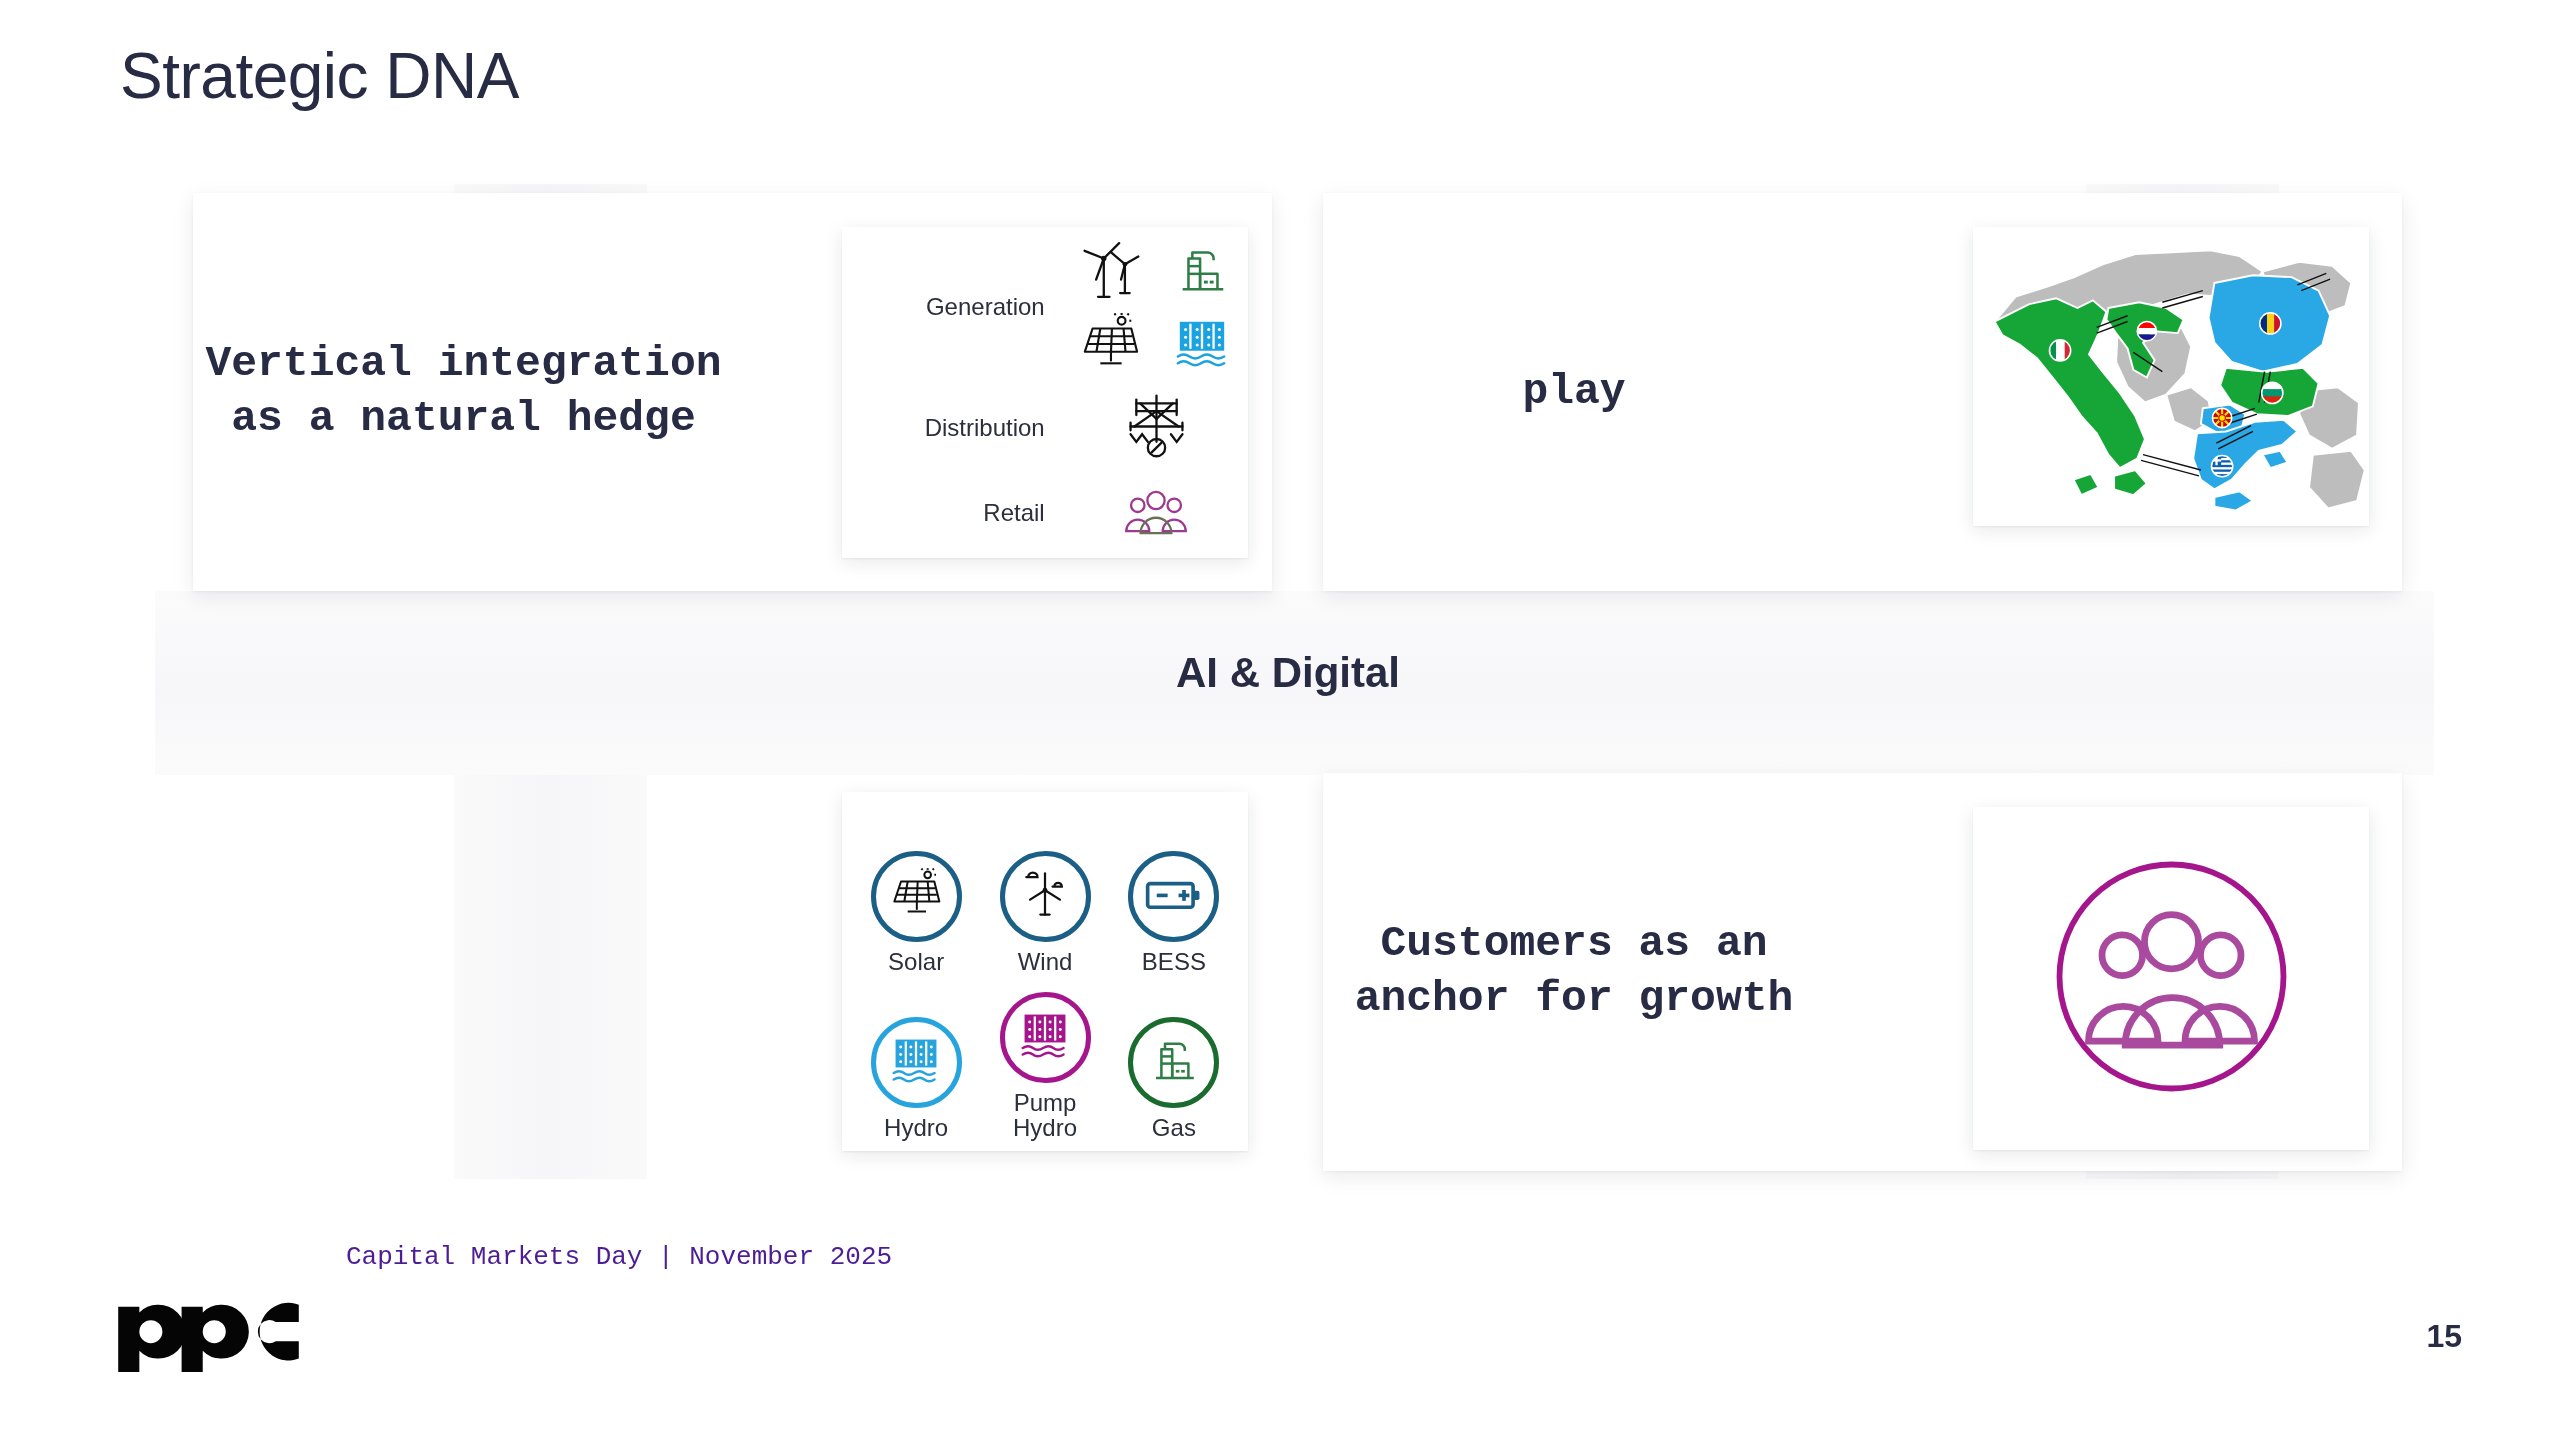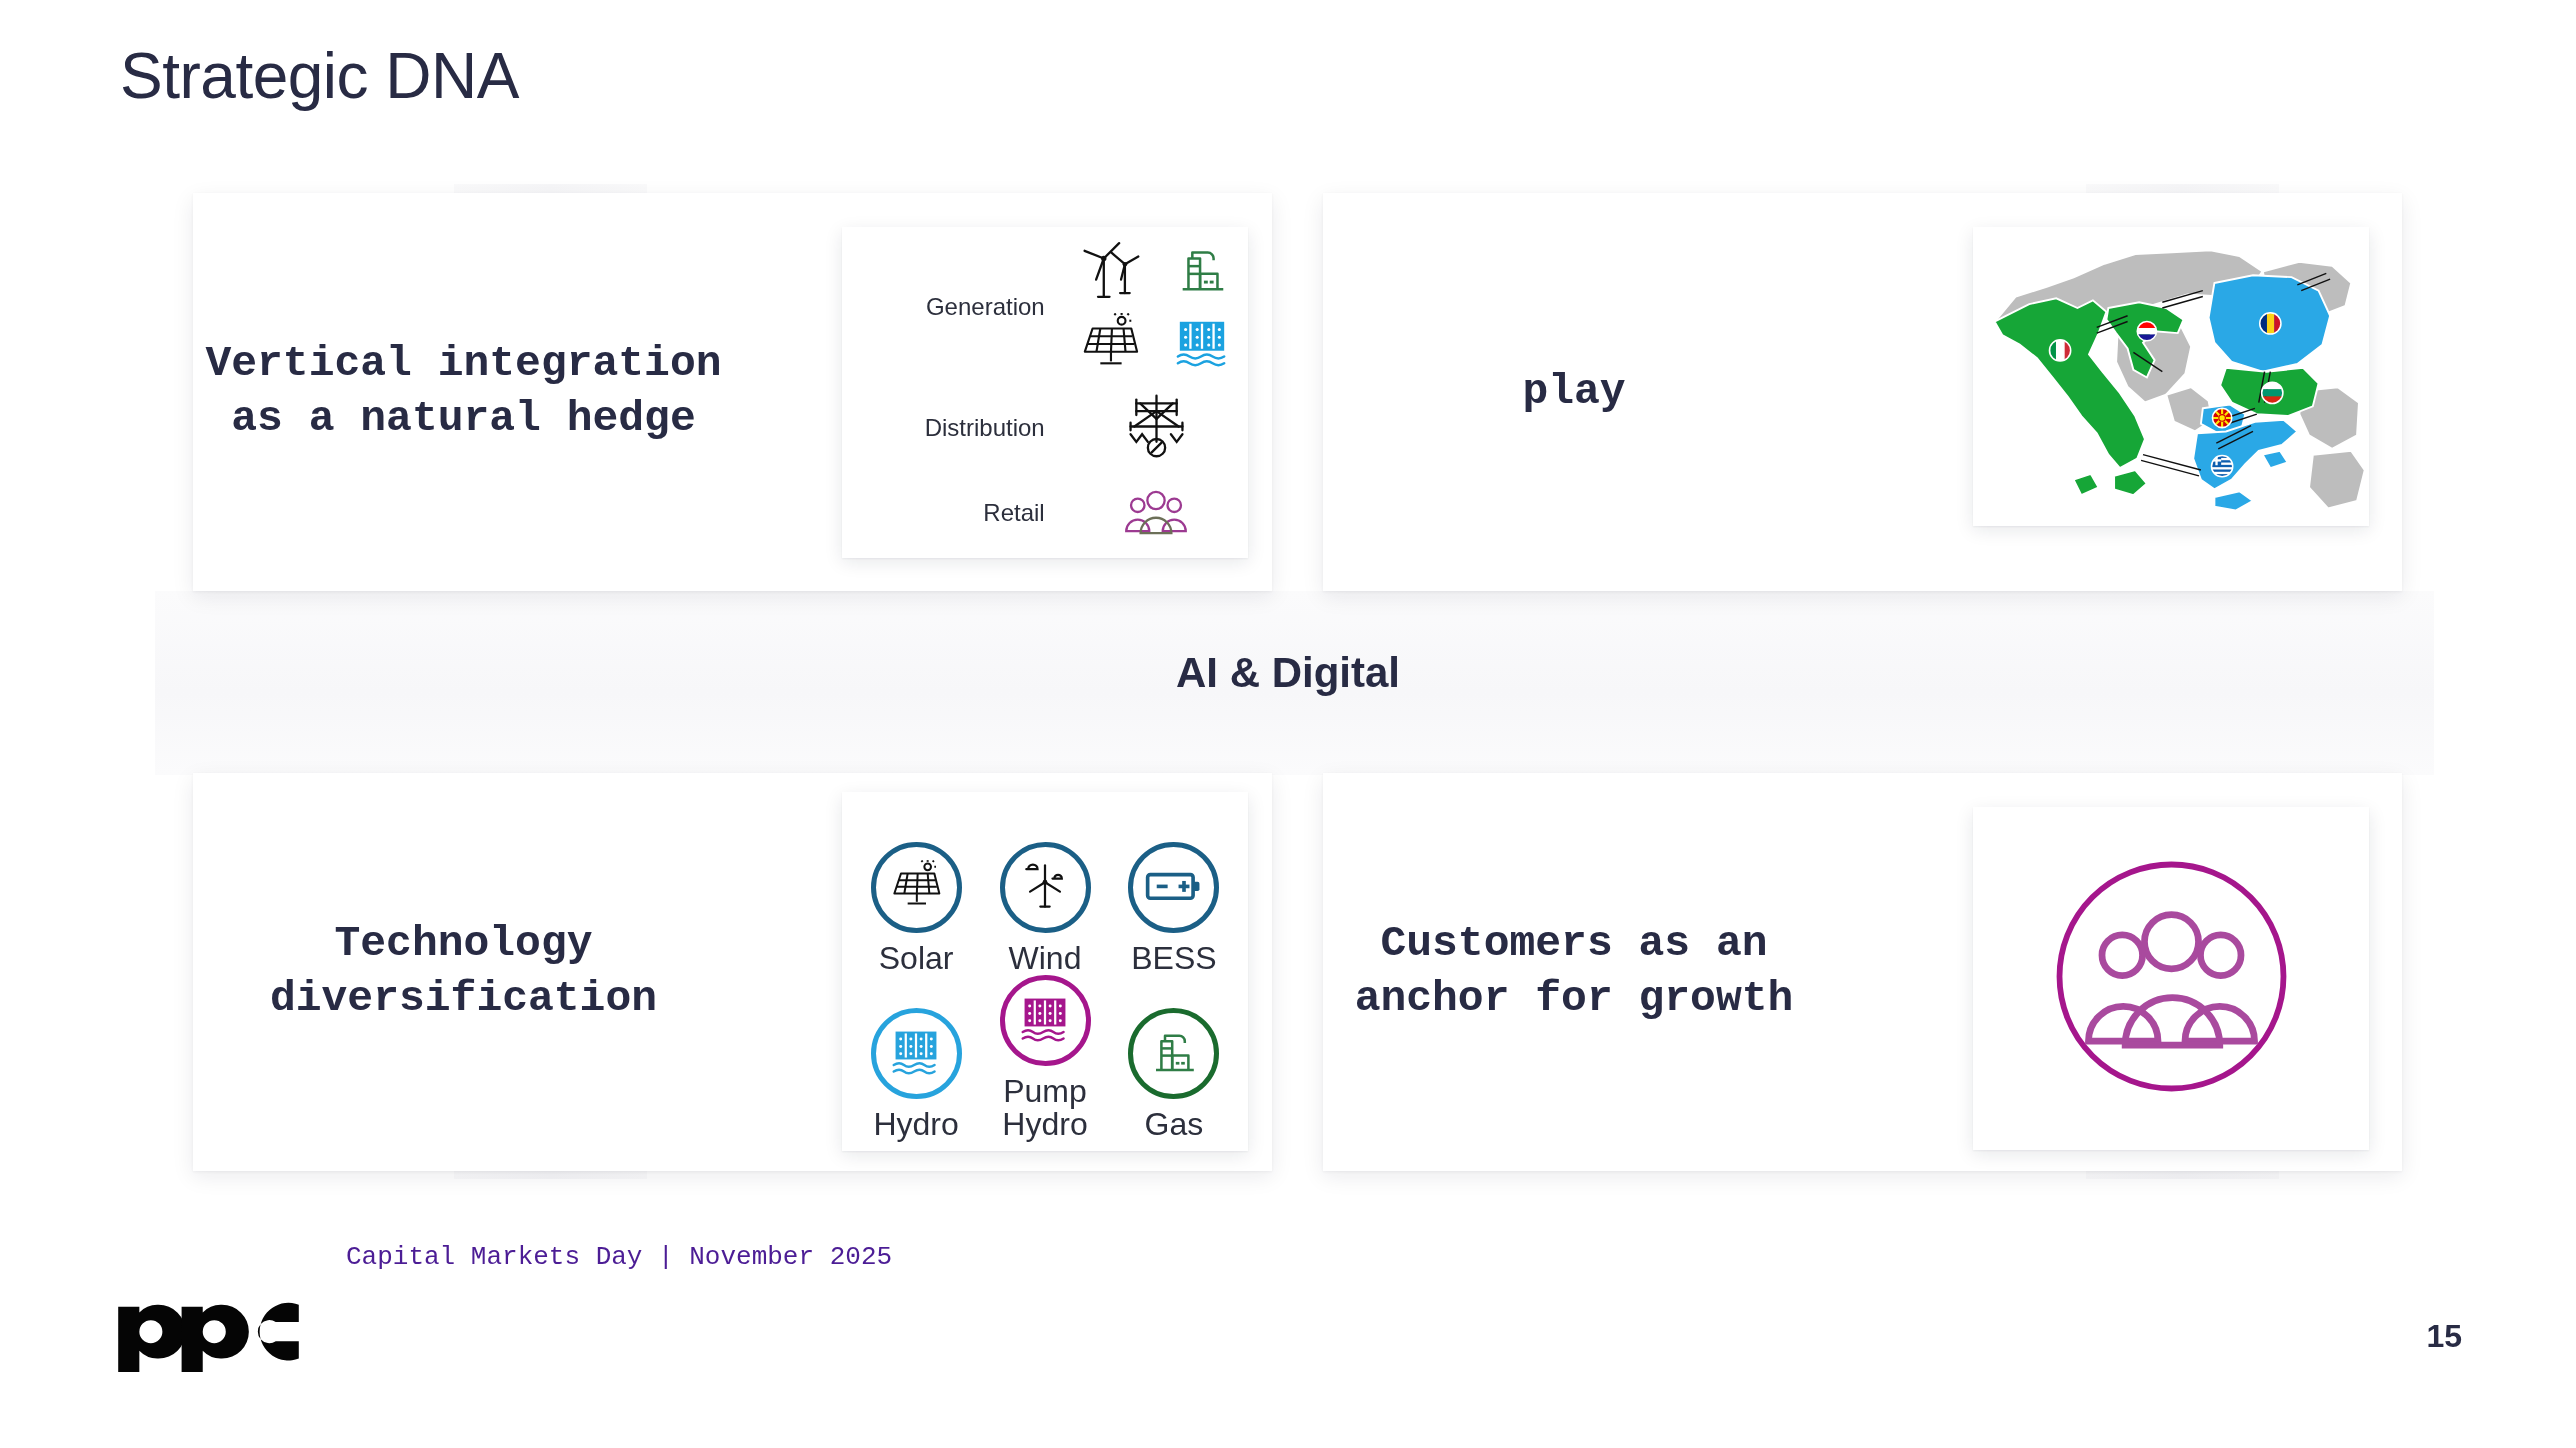--- a/index.html
+++ b/index.html
@@ -126,21 +126,21 @@
   }
   .tech-ring {
     width: 91px; height: 91px;
     border-radius: 50%;
     border: 5.8px solid #1b5f86;
     display: flex; align-items: center; justify-content: center;
     background: #fff;
   }
   .tech-label {
     margin-top: 8.7px;
-    font-size: 32px;
+    font-size: 24px;
     color: #2c2f3c;
     text-align: center;
     line-height: 1.04;
   }
 
   
   #panel-customers {
     left: 1973px; top: 807px; width: 396px; height: 343px;
     display: flex; align-items: center; justify-content: center;
   }
@@ -468,26 +468,20 @@
             <rect x="247" y="240.8" width="10" height="2.4"></rect>
           </g>
         </g>
         <circle cx="258" cy="248" r="11" fill="none" stroke="#ffffff" stroke-width="1.6"></circle>
       </g>
     </svg>
   </div>
 
   <div class="ai-digital">AI &amp; Digital</div>
 
-  <div class="card" id="card-technology">
-    <div class="card-headline">
-      <div>Technology</div>
-      <div>diversification</div>
-    </div>
-  </div>
 
   <div class="panel" id="panel-techgrid">
 
     <div class="tech-item">
       <div class="tech-ring" style="border-color:#1b5f86">
         <span>
           <svg width="60" height="52" viewBox="0 0 72 62">
             <g stroke="#111" stroke-width="2.4" fill="none" stroke-linejoin="round">
               <path d="M10 40 L18 16 H58 L64 40 Z"></path>
               <line x1="13" y1="32" x2="61" y2="32"></line>

